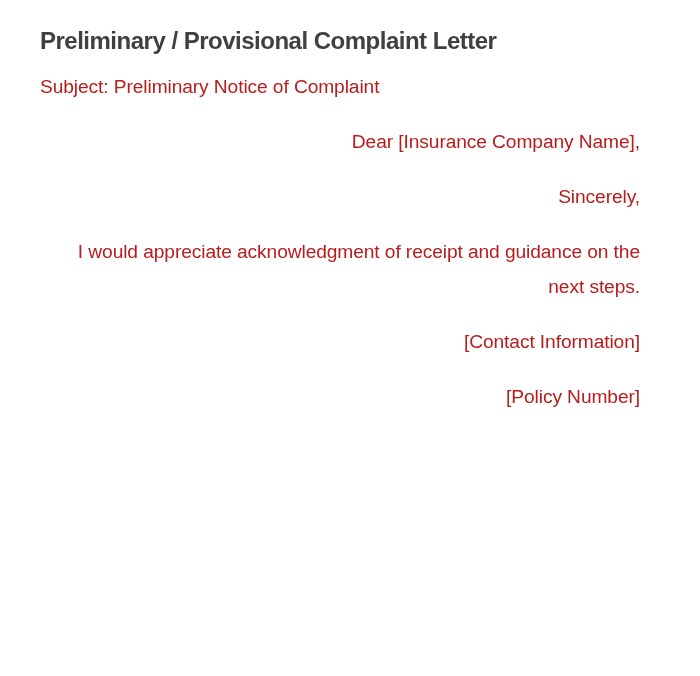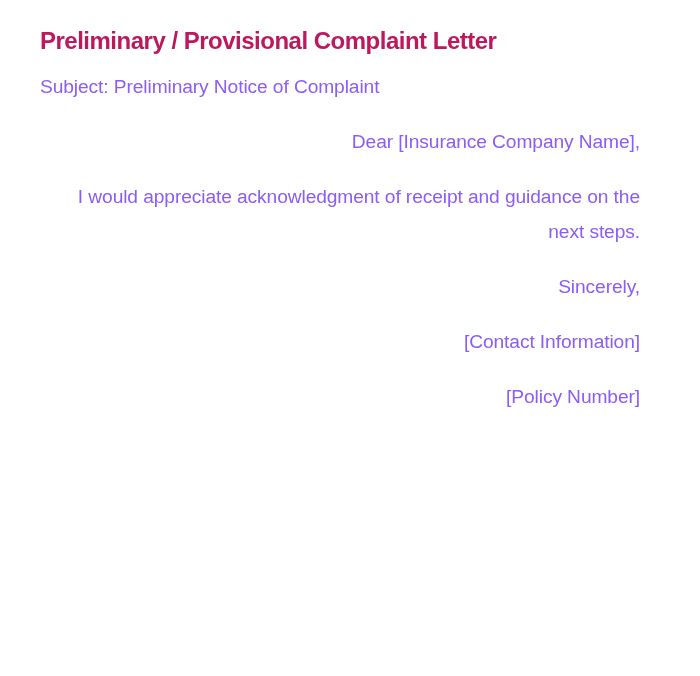--- a/index.html
+++ b/index.html
@@ -19,38 +19,38 @@
       position: absolute;
       left: 40px;
       top: 24px;
       width: 600px;
     }
     .title {
       font-family: "Liberation Sans", sans-serif;
       font-weight: bold;
       font-size: 24px;
       letter-spacing: -0.5px;
-      color: #be185d;
+      color: #404040;
       margin: 0;
       line-height: 34px;
     }
     .para {
       font-size: 19.2px;
       line-height: 35px;
       margin: 0;
-      color: #8b5cf6;
+      color: #b91c1c;
       letter-spacing: -0.1px;
     }
     .subject { margin-top: 11px; }
     .gap { margin-top: 20px; text-align: right; }
   </style>
 </head>
 <body>
 
 <div class="page">
   <h1 class="title">Preliminary / Provisional Complaint Letter</h1>
   <p class="para subject">Subject: Preliminary Notice of Complaint</p>
   <p class="para gap">Dear [Insurance Company Name],</p>
+  <p class="para gap">Sincerely,</p>
   <p class="para gap">I would appreciate acknowledgment of receipt and guidance on the next steps.</p>
-  <p class="para gap">Sincerely,</p>
   <p class="para gap">[Contact Information]</p>
   <p class="para gap">[Policy Number]</p>
 </div>
 
 </body></html>

